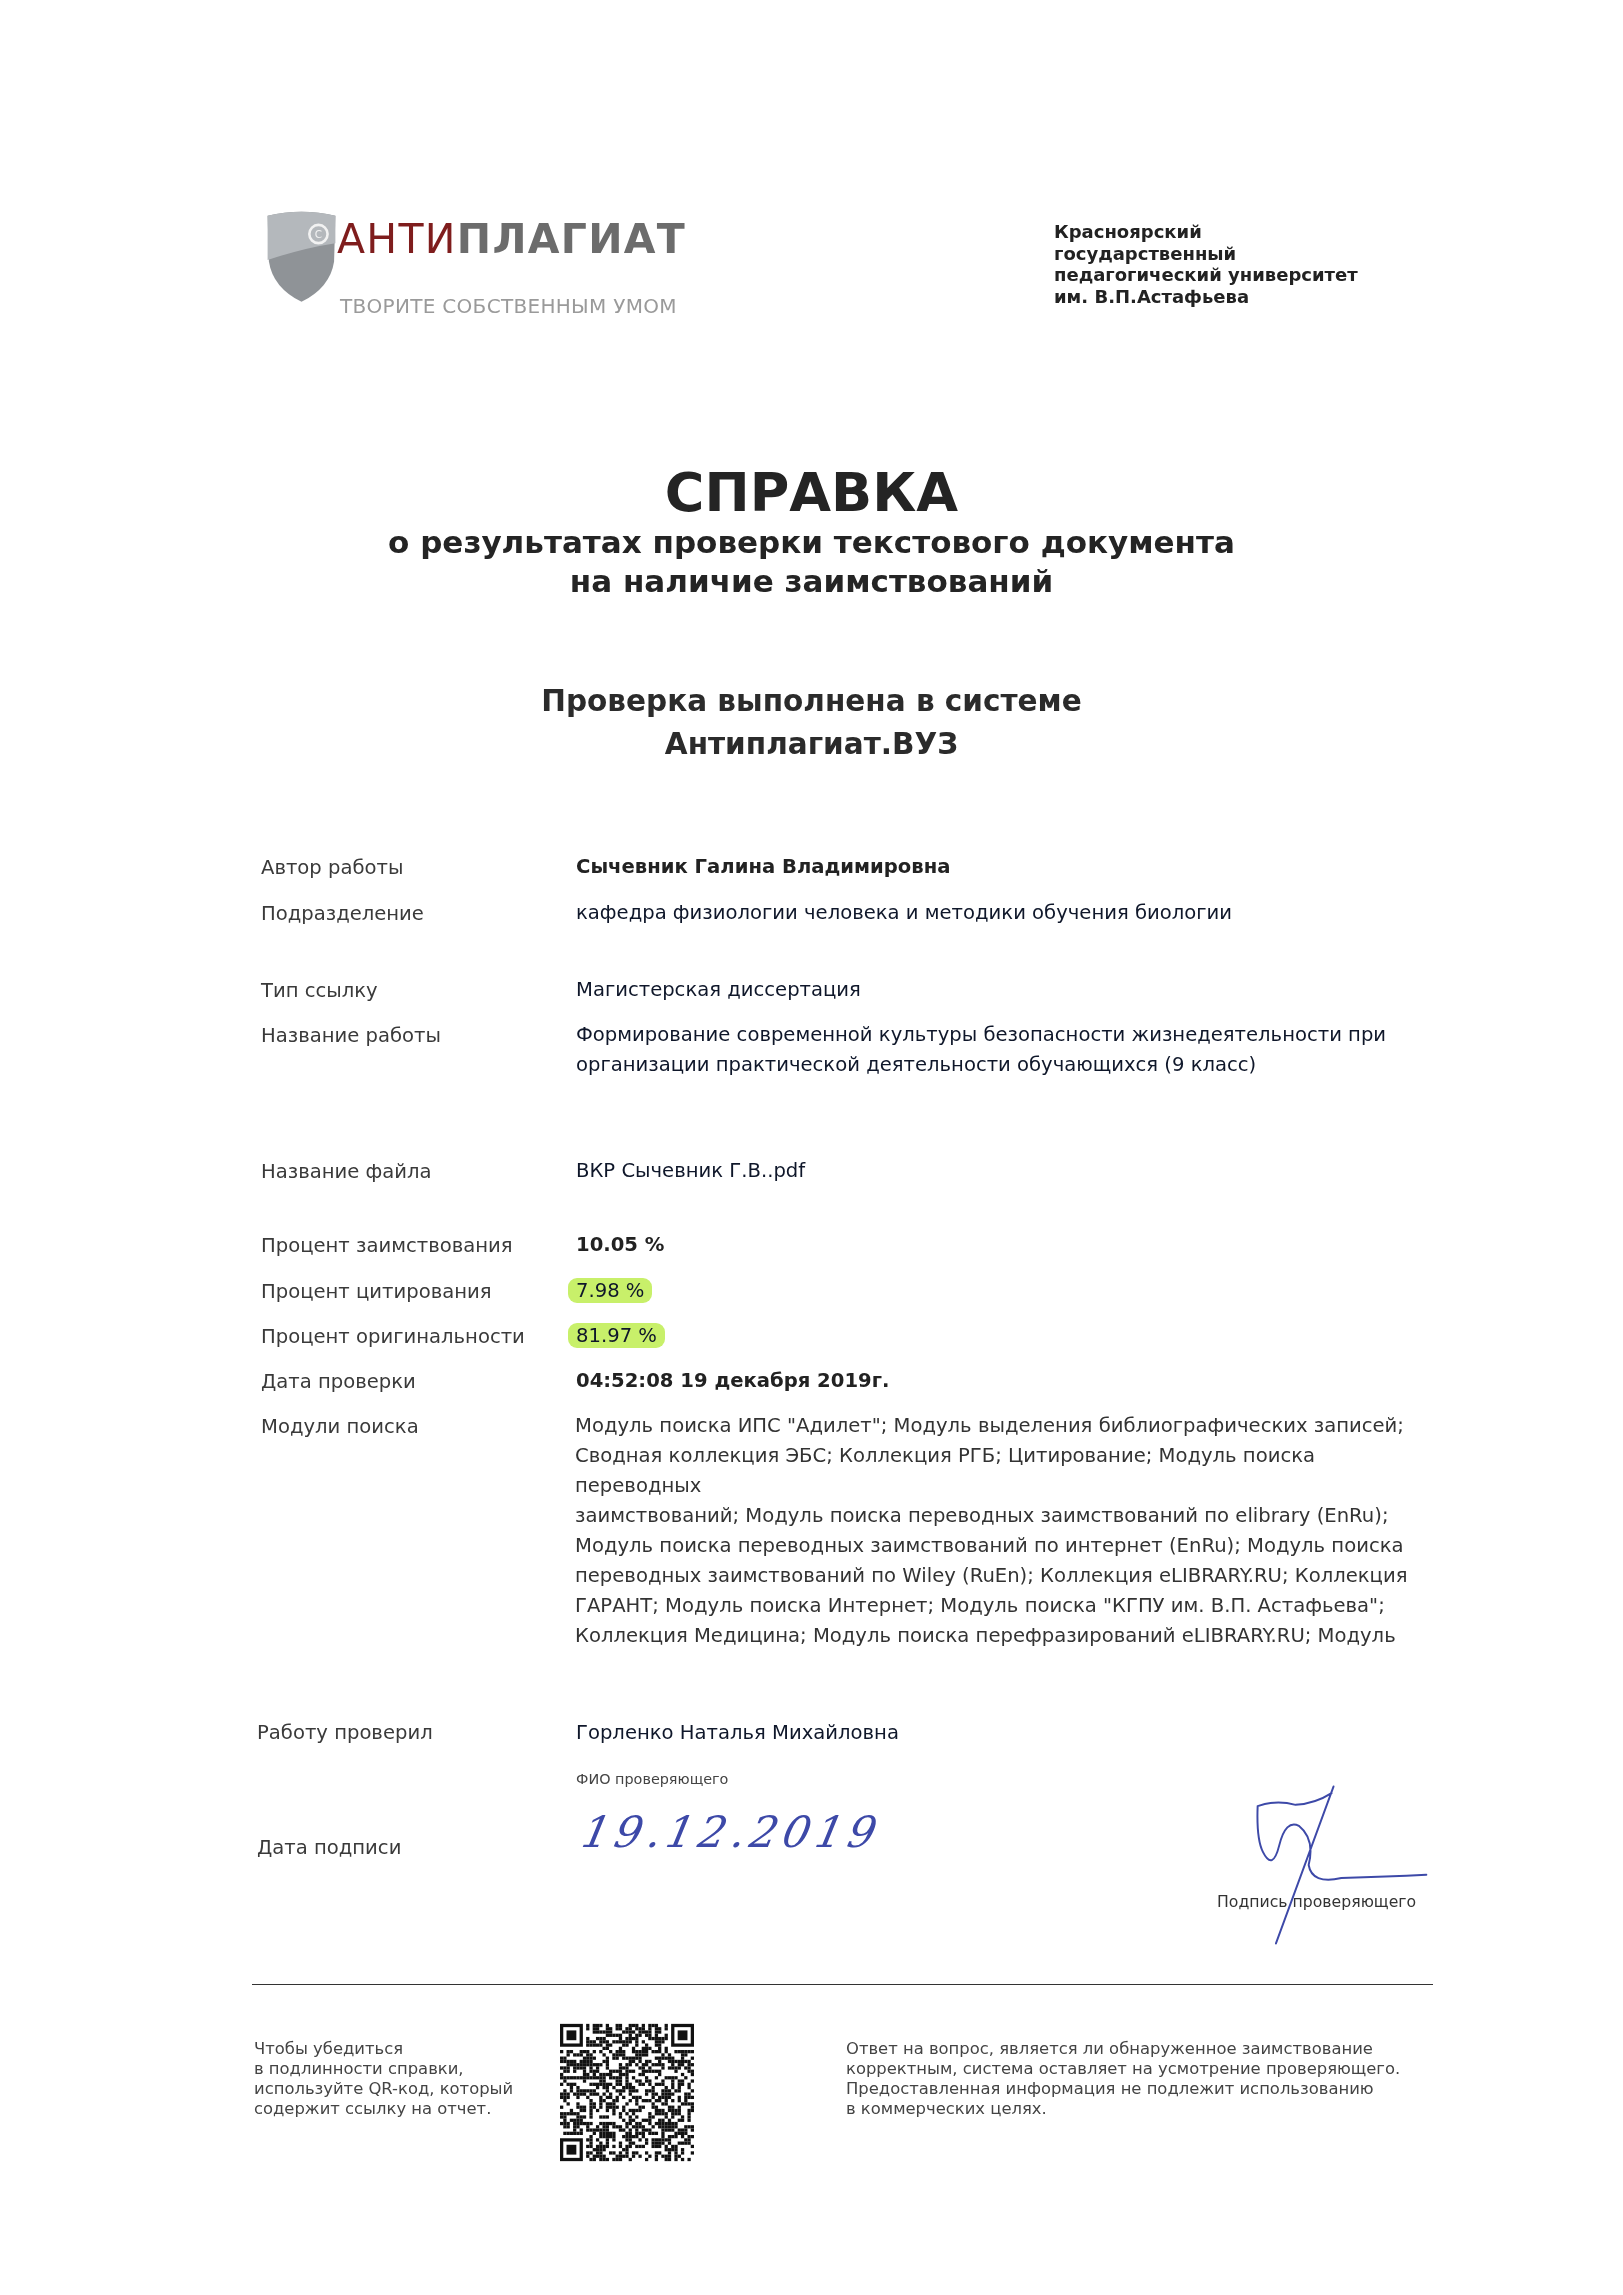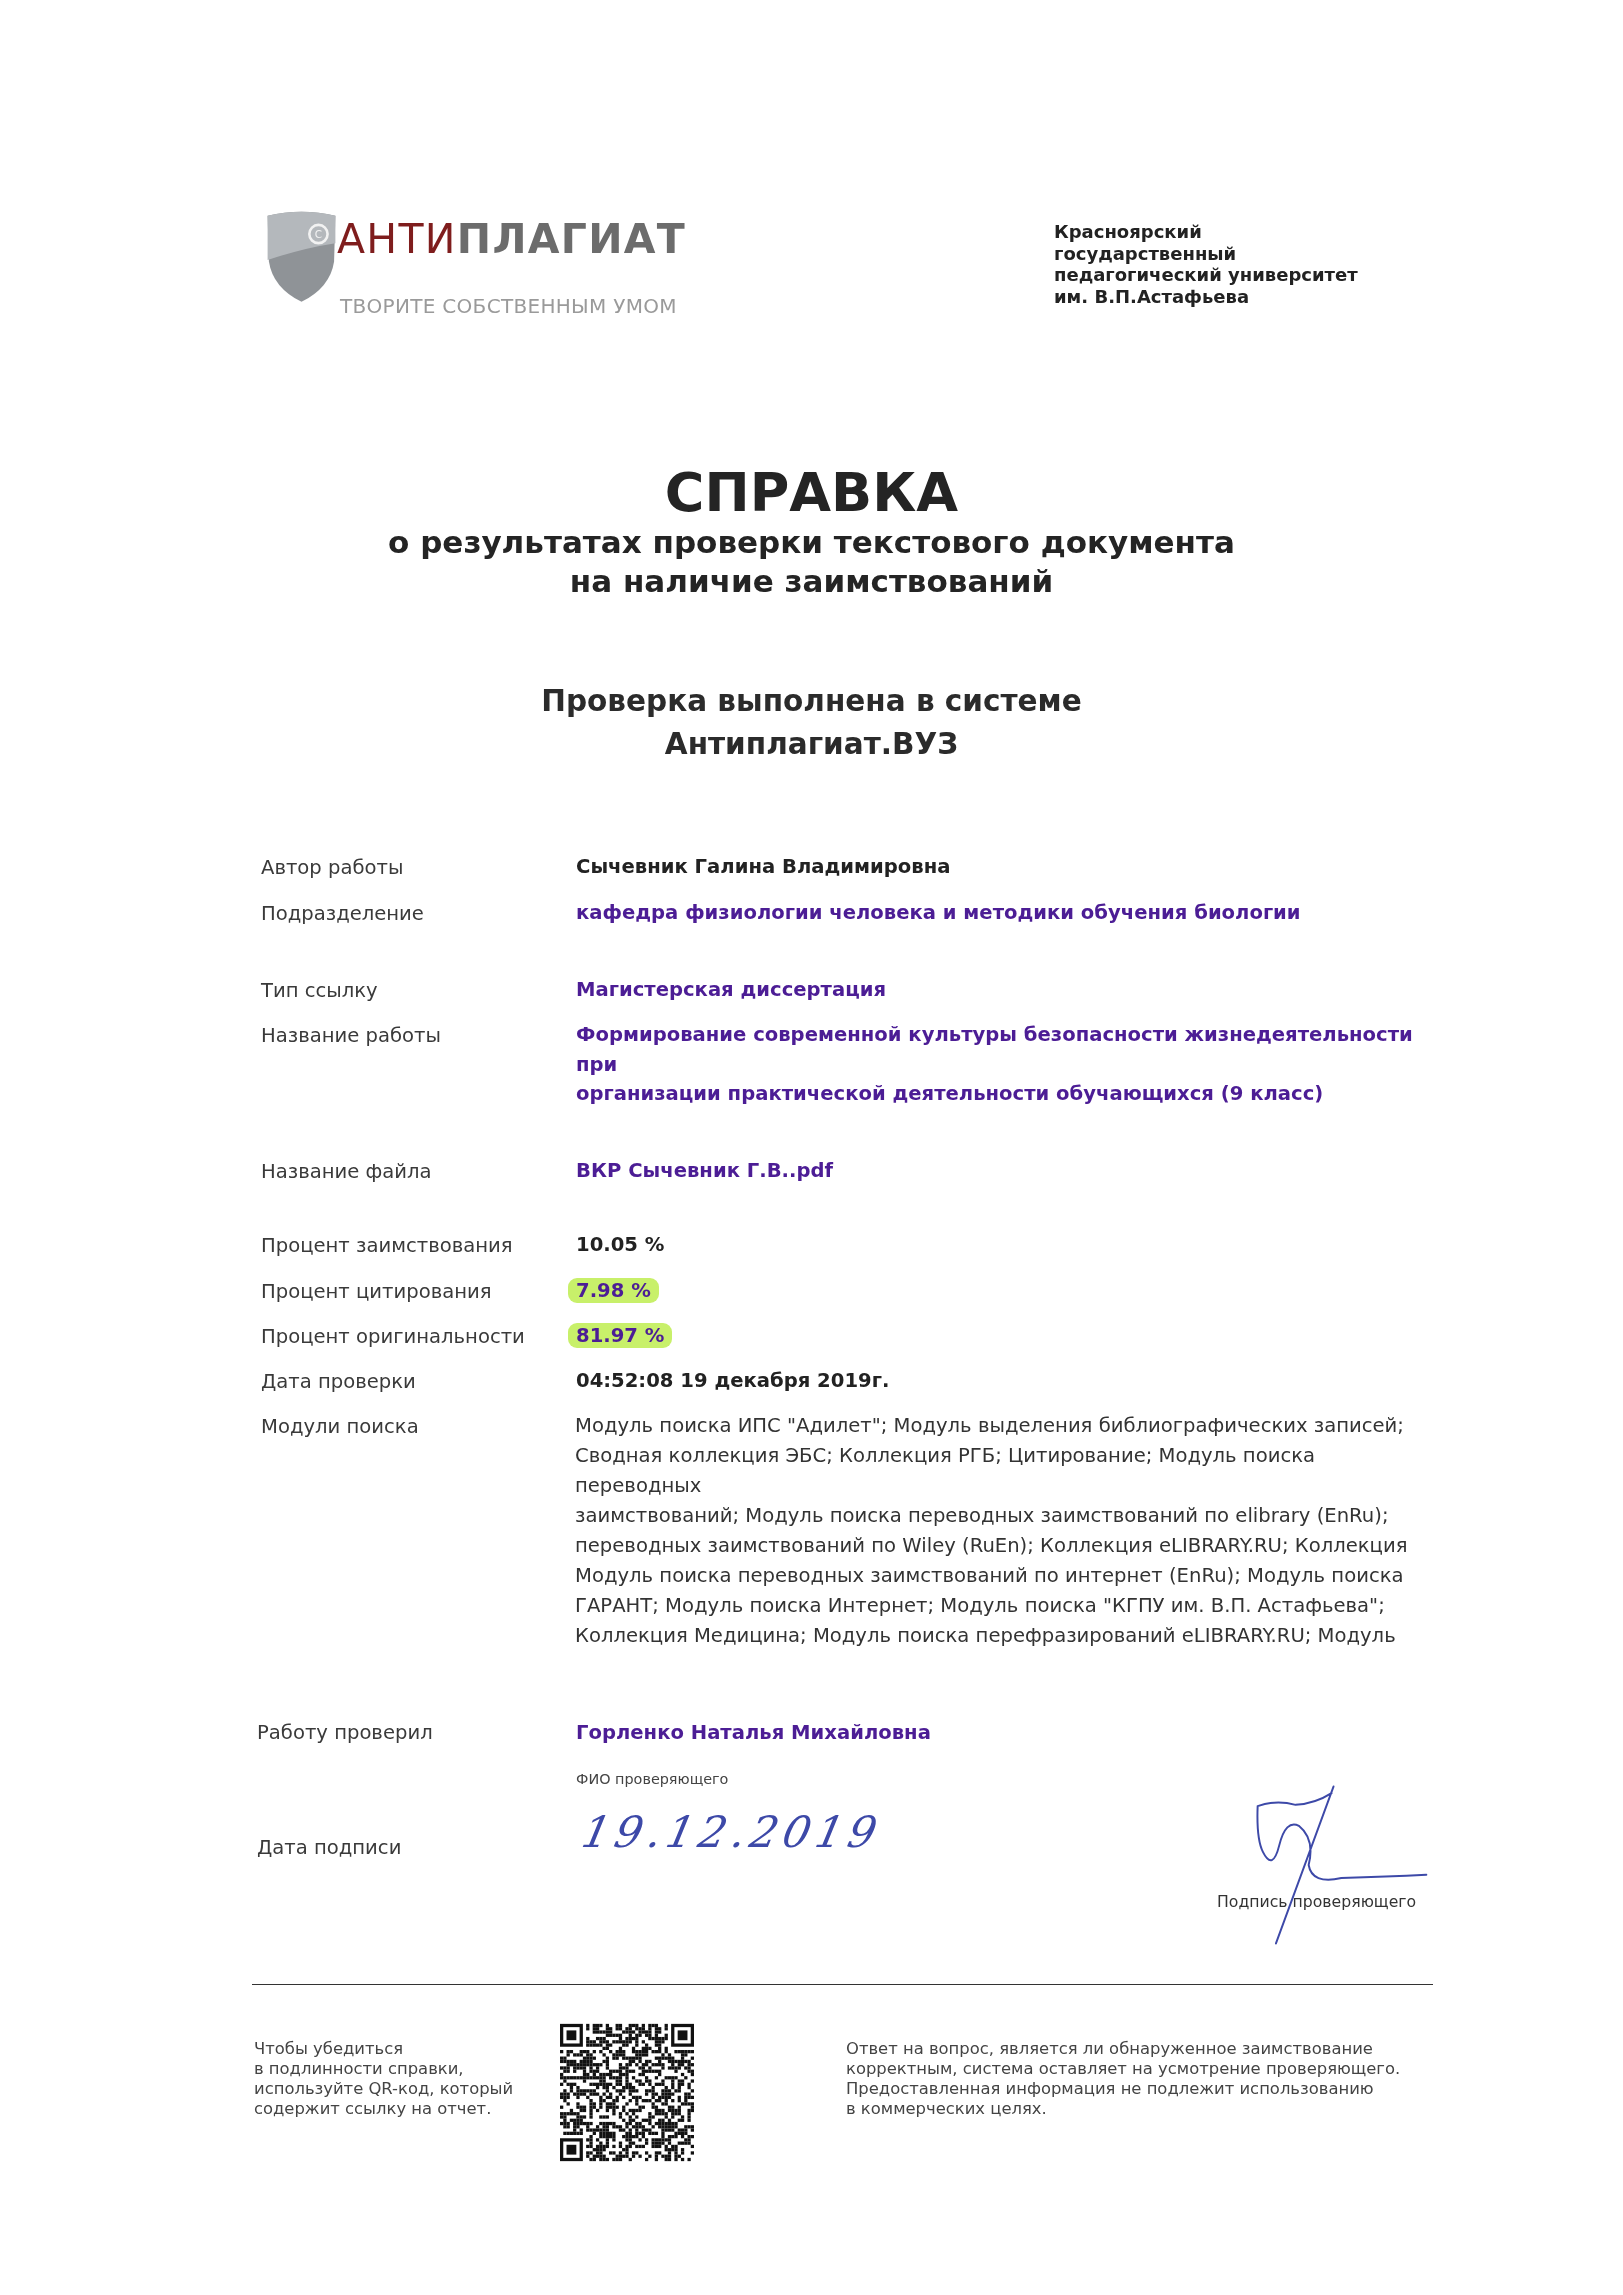--- a/index.html
+++ b/index.html
@@ -20,21 +20,21 @@
   
   .center { left: 0; width: 1623px; text-align: center; }
   #doc-title { top: 461px; font-size: 54px; font-weight: bold; color: #242424; }
   #doc-sub1 { top: 524px; font-size: 31px; font-weight: bold; color: #242424; }
   #doc-sub2 { top: 563px; font-size: 31px; font-weight: bold; color: #242424; }
   #system-1 { top: 684px; font-size: 29.5px; font-weight: bold; color: #2b2b2b; }
   #system-2 { top: 727px; font-size: 29.5px; font-weight: bold; color: #2b2b2b; }
 
   
   .lbl { left: 261px; font-size: 19.6px; color: #3a3a3a; }
-  .val { left: 576px; font-size: 19.6px; color: #4c1d95; line-height: 29.5px; width: 864px; font-weight: bold; }
+  .val { left: 576px; font-size: 19.6px; color: #0f172a; line-height: 29.5px; width: 864px; }
   .bold { font-weight: bold; color: #222; }
   .hl { background: #c8f06a; padding: 1.3px 7.9px; border-radius: 9px; margin-left: -7.9px; }
   .modules { left: 575px; top: 1427px; width: 864px; font-size: 19.6px; line-height: 30px; color: #333; }
 
   .small { font-size: 14.4px; color: #444; }
   #handwritten-date { left: 583px; top: 1807px; font-size: 43px; color: #3d49a8; font-style: italic;
                       font-family: "DejaVu Serif", serif; letter-spacing: 5.2px; transform: skewX(-12deg); }
   #signature-svg { left: 1217px; top: 1780px; width: 216px; height: 170px; }
   #signature-caption { left: 1217px; top: 1892px; font-size: 15.7px; color: #333; }
 
@@ -99,22 +99,22 @@
 <div class="abs val" style="top:1321px"><span class="hl">81.97 %</span></div>
 
 <div class="abs lbl" style="top:1370px">Дата проверки</div>
 <div class="abs val bold" style="top:1366px">04:52:08 19 декабря 2019г.</div>
 
 <div class="abs lbl" style="top:1415px">Модули поиска</div>
 <div class="abs modules" style="top:1411px">
   <div>Модуль поиска ИПС "Адилет"; Модуль выделения библиографических записей;</div>
   <div>Сводная коллекция ЭБС; Коллекция РГБ; Цитирование; Модуль поиска переводных</div>
   <div>заимствований; Модуль поиска переводных заимствований по elibrary (EnRu);</div>
+  <div>Модуль поиска переводных заимствований по интернет (EnRu); Модуль поиска</div>
   <div>переводных заимствований по Wiley (RuEn); Коллекция eLIBRARY.RU; Коллекция</div>
-  <div>Модуль поиска переводных заимствований по интернет (EnRu); Модуль поиска</div>
   <div>ГАРАНТ; Модуль поиска Интернет; Модуль поиска "КГПУ им. В.П. Астафьева";</div>
   <div>Коллекция Медицина; Модуль поиска перефразирований eLIBRARY.RU; Модуль</div>
 </div>
 
 <div class="abs lbl" style="top:1721px; left:257px;">Работу проверил</div>
 <div class="abs val" style="top:1718px">Горленко Наталья Михайловна</div>
 <div class="abs small" style="top:1771px; left:576px;">ФИО проверяющего</div>
 
 <div class="abs lbl" style="top:1836px; left:257px;">Дата подписи</div>
 <div id="handwritten-date" class="abs">19.12.2019</div>

